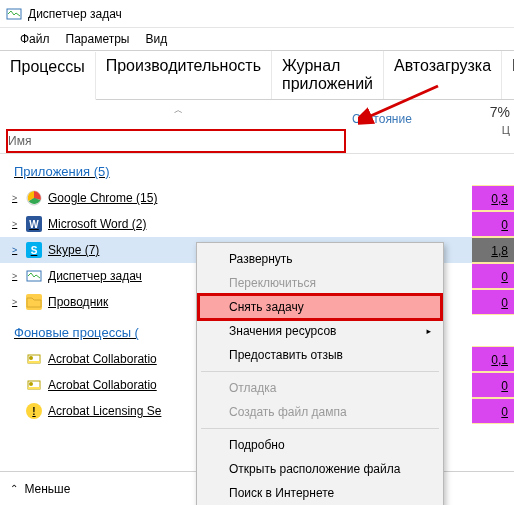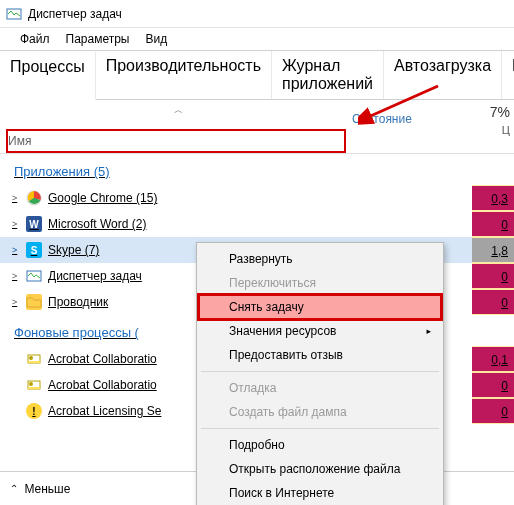--- a/index.html
+++ b/index.html
@@ -16,23 +16,23 @@
 .headers .state-col { width: 80px; height: 24px; margin-bottom: 20px; line-height: 20px; color: #3a78b8; }
 .headers .cpu-hdr { position: absolute; right: 4px; top: 4px; width: 34px; text-align: right; font-size: 14px; color: #333; }
 .headers .cpu-sub { position: absolute; right: 4px; top: 24px; width: 34px; text-align: right; font-size: 11px; color: #555; }
 .collapse-ind { position: absolute; left: 174px; top: 4px; font-size: 9px; color: #666; }
 .list { overflow: hidden; text-decoration: underline; }
 .group-title { color: #1a6bc0; padding: 10px 0 6px 14px; font-size: 13px; }
 .row { display: flex; align-items: center; height: 26px; padding-left: 12px; position: relative; }
 .row .expand { width: 14px; color: #555; font-size: 9px; }
 .row .app-icon { width: 16px; height: 16px; margin-right: 6px; display: inline-flex; align-items: center; justify-content: center; font-size: 10px; font-weight: bold; color: #fff; border-radius: 2px; }
 .row .label { flex: 1; }
-.row .cpu-cell { width: 42px; text-align: right; padding-right: 6px; background: #be185d; height: 100%; line-height: 26px; border-top: 1px solid #fde9a0; border-bottom: 1px solid #fde9a0; }
+.row .cpu-cell { width: 42px; text-align: right; padding-right: 6px; background: #d946ef; height: 100%; line-height: 26px; border-top: 1px solid #fde9a0; border-bottom: 1px solid #fde9a0; }
 .row.selected { background: #d6e6f6; }
-.row.selected .cpu-cell { background: #a3a3a3; }
+.row.selected .cpu-cell { background: #737373; }
 .row.selected .expand { color: #1259a5; }
 .bottom { position: absolute; bottom: 0; left: 0; right: 0; height: 34px; border-top: 1px solid #d0d0d0; display: flex; align-items: center; padding-left: 10px; background: #fff; }
 .bottom .chev { margin-right: 6px; font-size: 10px; }
 
 .context-menu { position: absolute; left: 196px; top: 242px; width: 248px; background: #f2f2f2; border: 1px solid #b9b9b9; box-shadow: 2px 3px 6px rgba(0,0,0,0.25); padding: 4px 2px; z-index: 50; }
 .context-menu .it { height: 24px; line-height: 24px; padding-left: 30px; font-size: 12px; color: #000; position: relative; }
 .context-menu .it.dis { color: #9a9a9a; }
 .context-menu .sep { height: 1px; background: #d5d5d5; margin: 4px 2px; }
 .context-menu .it.hl { background: #fca5a5; outline: 3px solid #d40000; outline-offset: -1px; font-weight: 400; }
 .context-menu .it .sub { position: absolute; right: 10px; font-size: 9px; }

